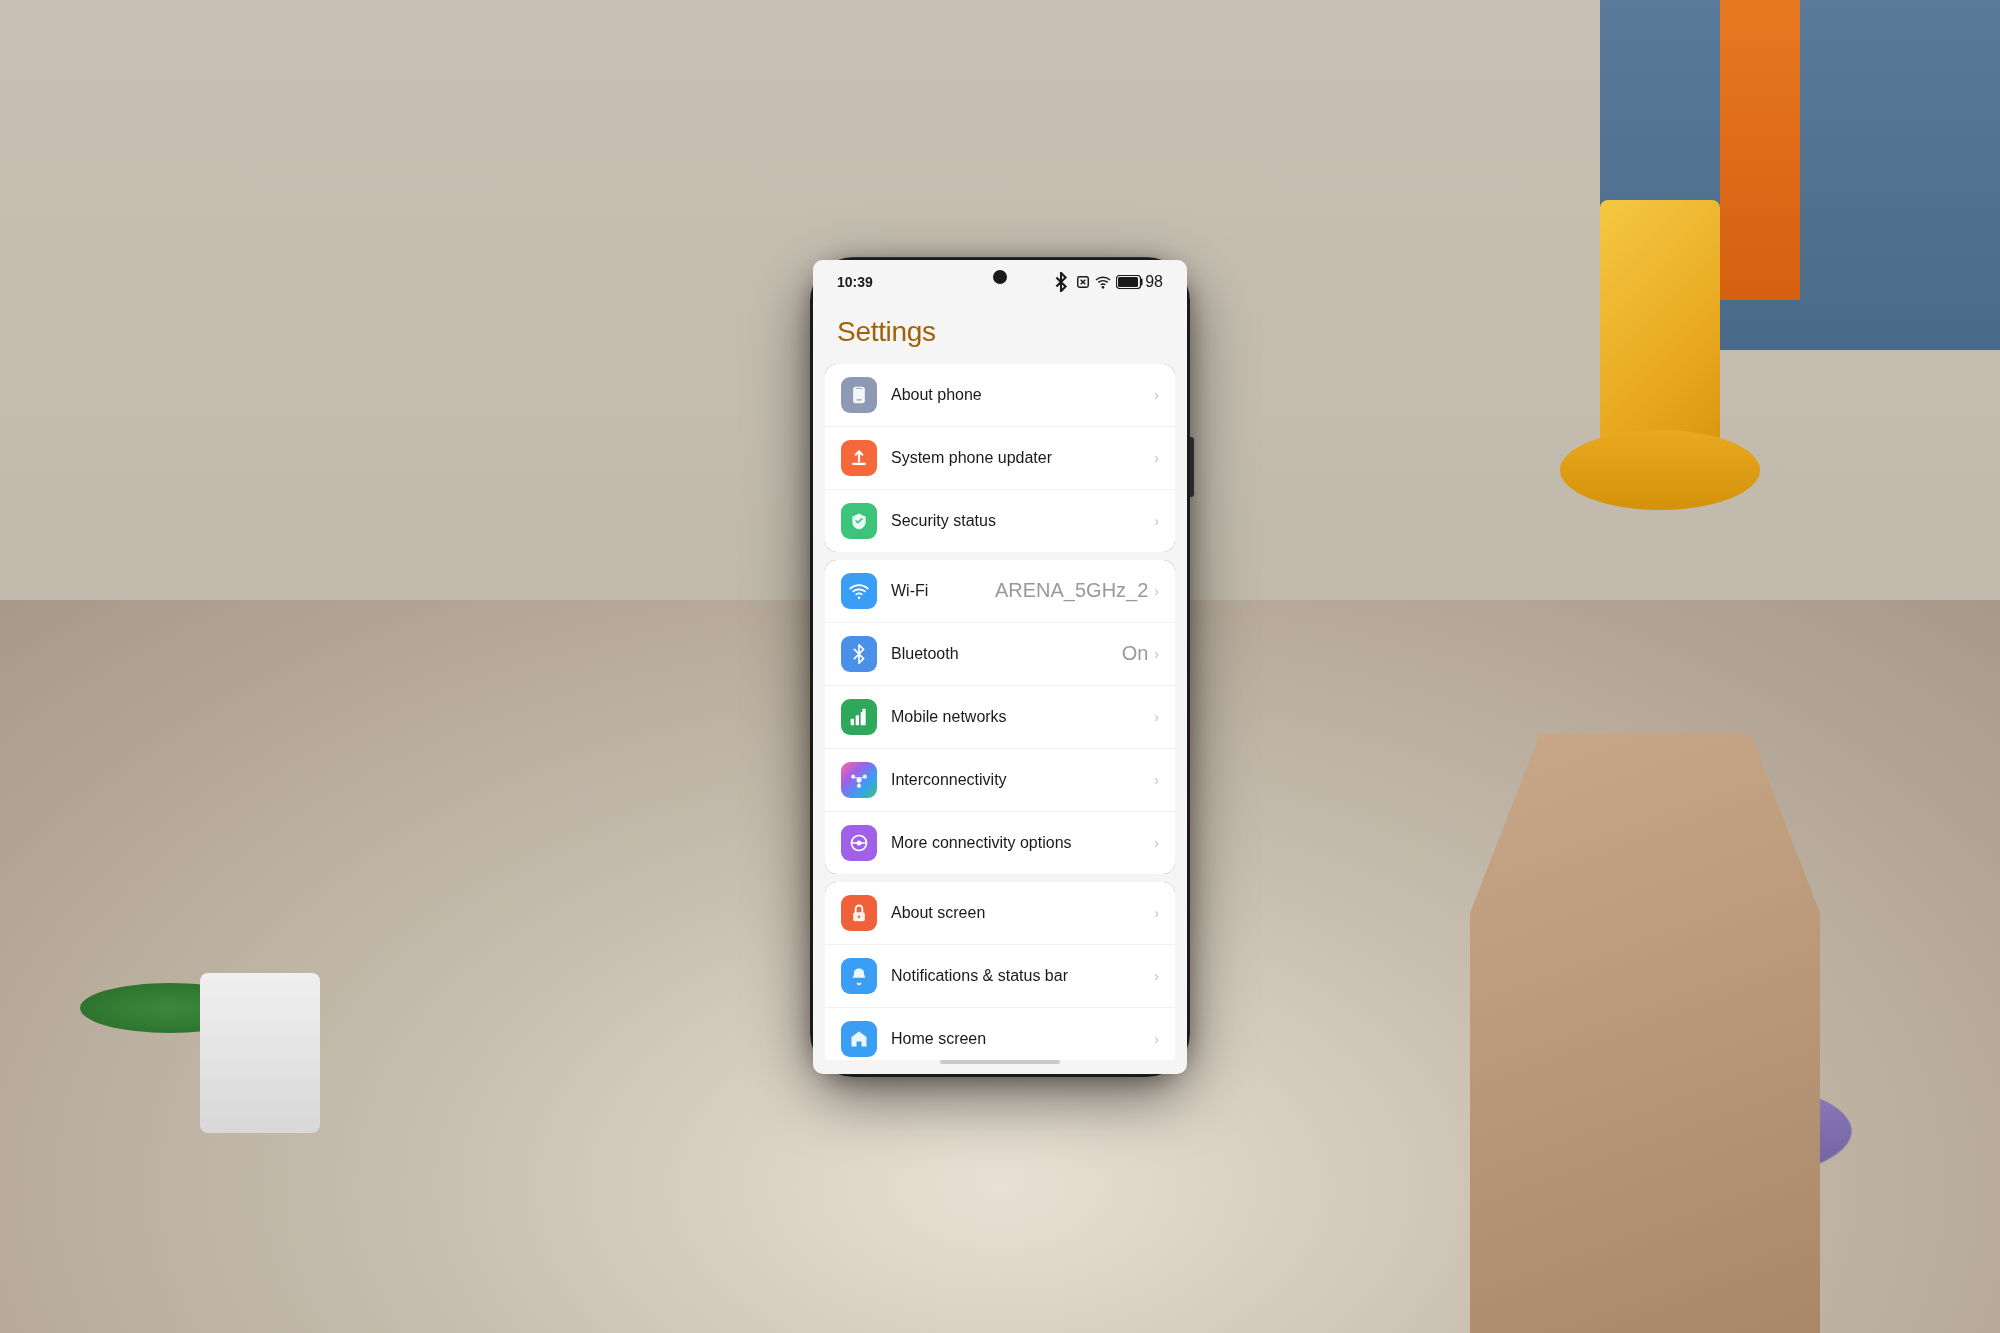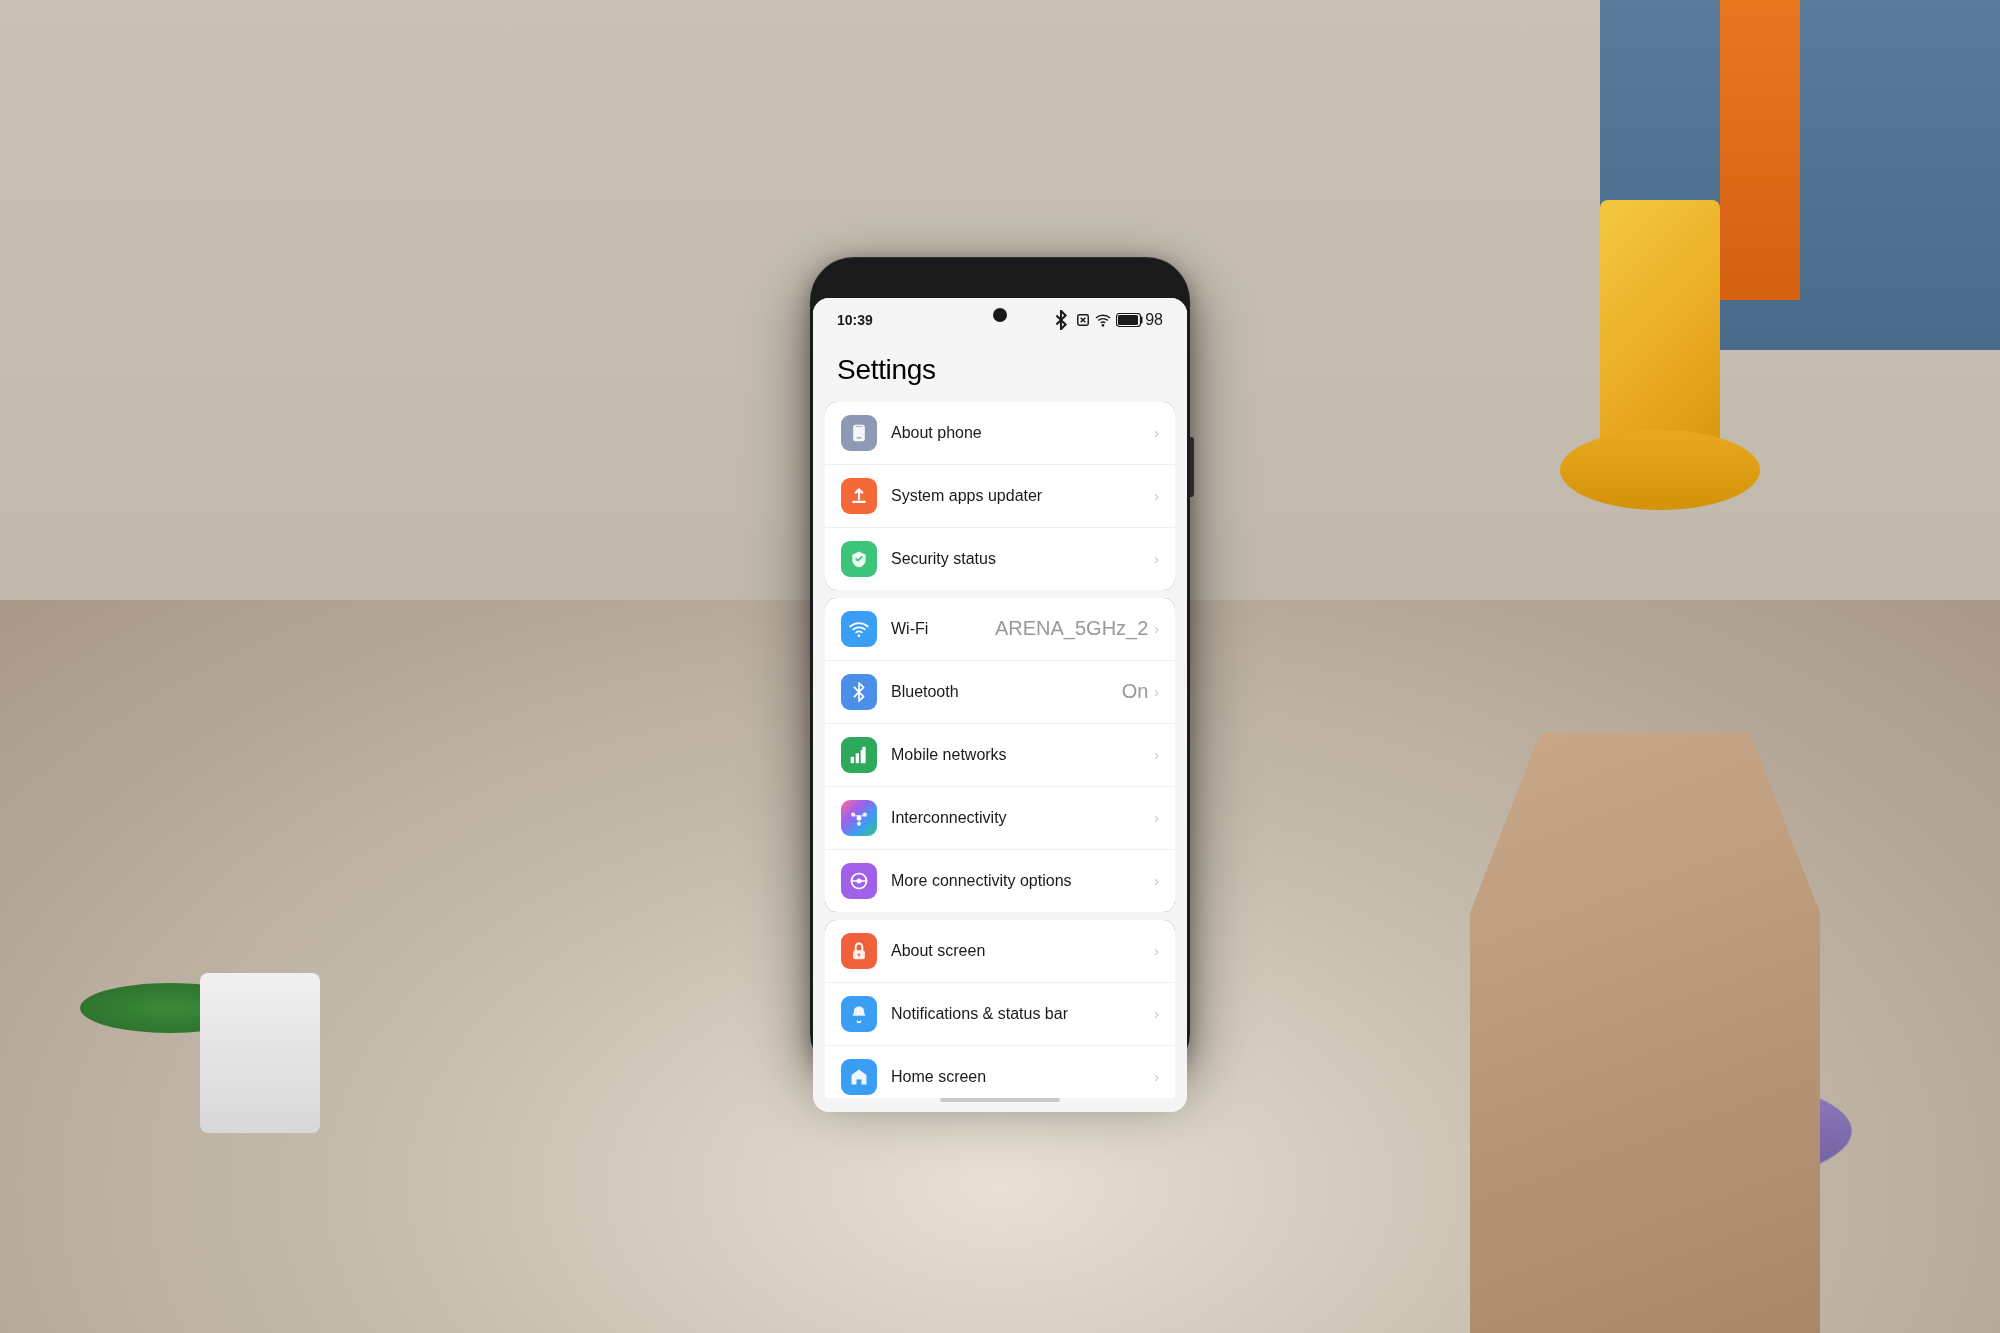--- a/index.html
+++ b/index.html
@@ -148,24 +148,23 @@
       width: 4px;
       height: 60px;
       background: #2a2a2a;
       border-radius: 0 3px 3px 0;
     }
 
     .phone-inner {
       width: 100%;
       height: 100%;
       background: #f5f5f5;
-      border-radius: 16px;
+      border-radius: 10px;
       overflow: hidden;
       position: relative;
-      margin-top: 38px;
     }
 
     
     .status-bar {
       display: flex;
       justify-content: space-between;
       align-items: center;
       padding: 12px 24px 4px;
       background: #f5f5f5;
       position: relative;
@@ -209,21 +208,21 @@
       overflow-y: auto;
       height: calc(100% - 50px);
       background: #f5f5f5;
     }
 
     .screen-content::-webkit-scrollbar { display: none; }
 
     .page-title {
       font-size: 28px;
       font-weight: 400;
-      color: #000000;
+      color: #a16207;
       padding: 10px 24px 16px;
       letter-spacing: -0.3px;
     }
 
     .settings-group {
       background: #a16207;
       margin: 0 0 10px 0;
       border-radius: 12px;
       margin: 0 12px 8px;
       overflow: hidden;
@@ -388,21 +387,21 @@
           </div>
 
           <div class="settings-item">
             <div class="item-icon icon-orange">
               <svg class="svg-icon" viewBox="0 0 24 24" fill="none">
                 <path d="M12 4 L12 16 M8 8 L12 4 L16 8" stroke="white" stroke-width="2.5" stroke-linecap="round" stroke-linejoin="round"></path>
                 <path d="M5 19 L19 19" stroke="white" stroke-width="2.5" stroke-linecap="round"></path>
               </svg>
             </div>
             <div class="item-text">
-              <span class="item-label">System apps updater</span>
+              <span class="item-label">System phone updater</span>
             </div>
             <div class="item-right">
               <span class="chevron">›</span>
             </div>
           </div>
 
           <div class="settings-item">
             <div class="item-icon icon-green">
               <svg class="svg-icon" viewBox="0 0 24 24" fill="none">
                 <path d="M12 3 L20 7 L20 13 C20 17.5 16.5 21.5 12 22 C7.5 21.5 4 17.5 4 13 L4 7 Z" fill="white" opacity="0.9"></path>

